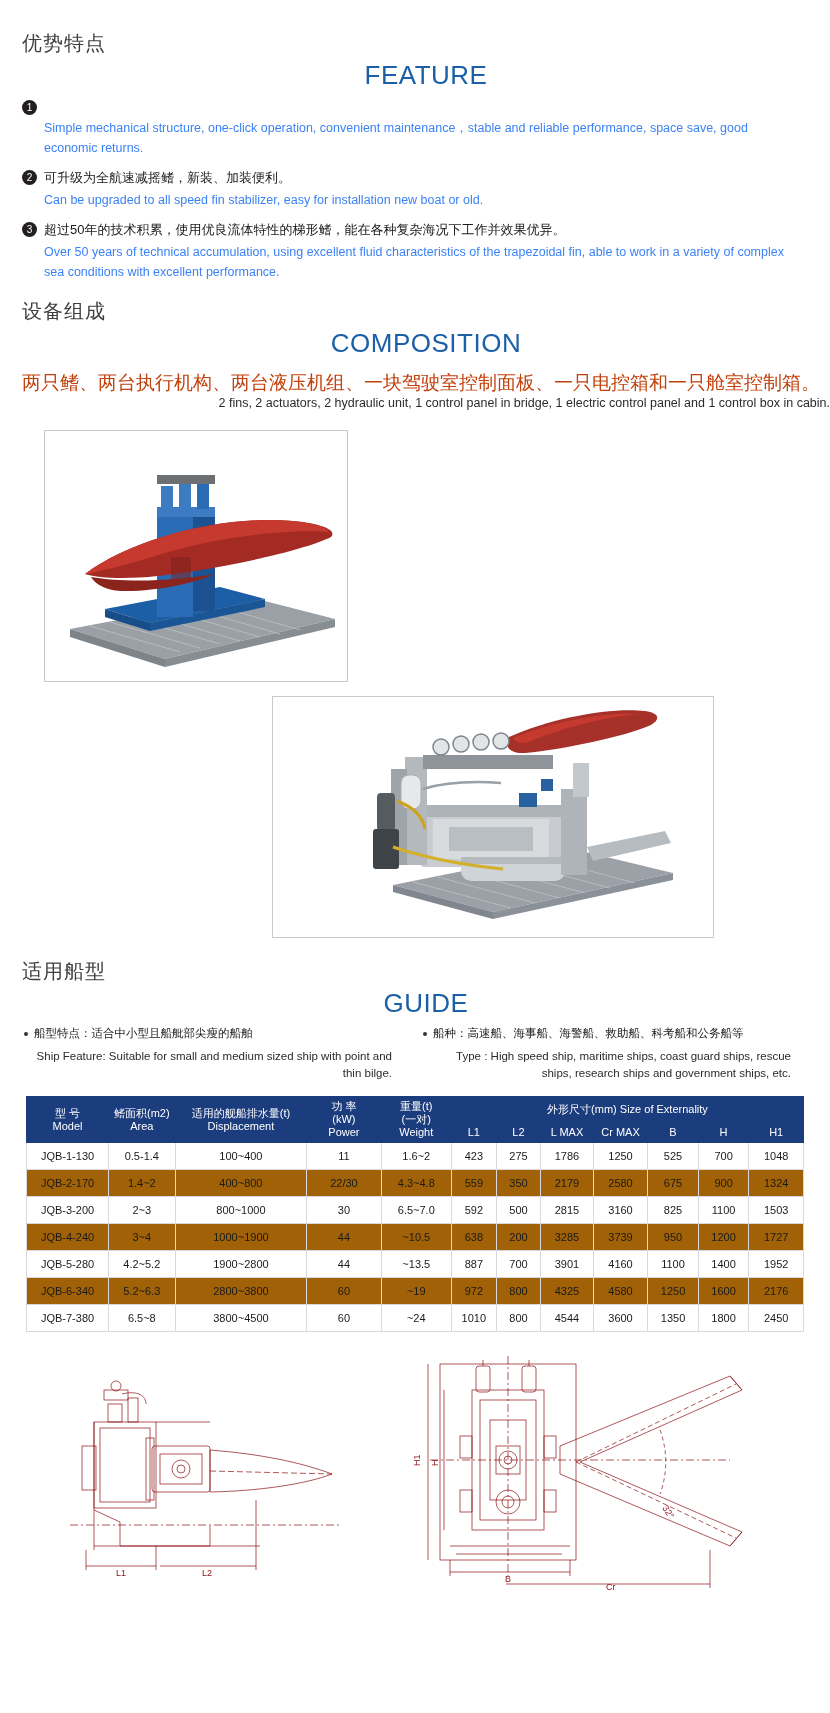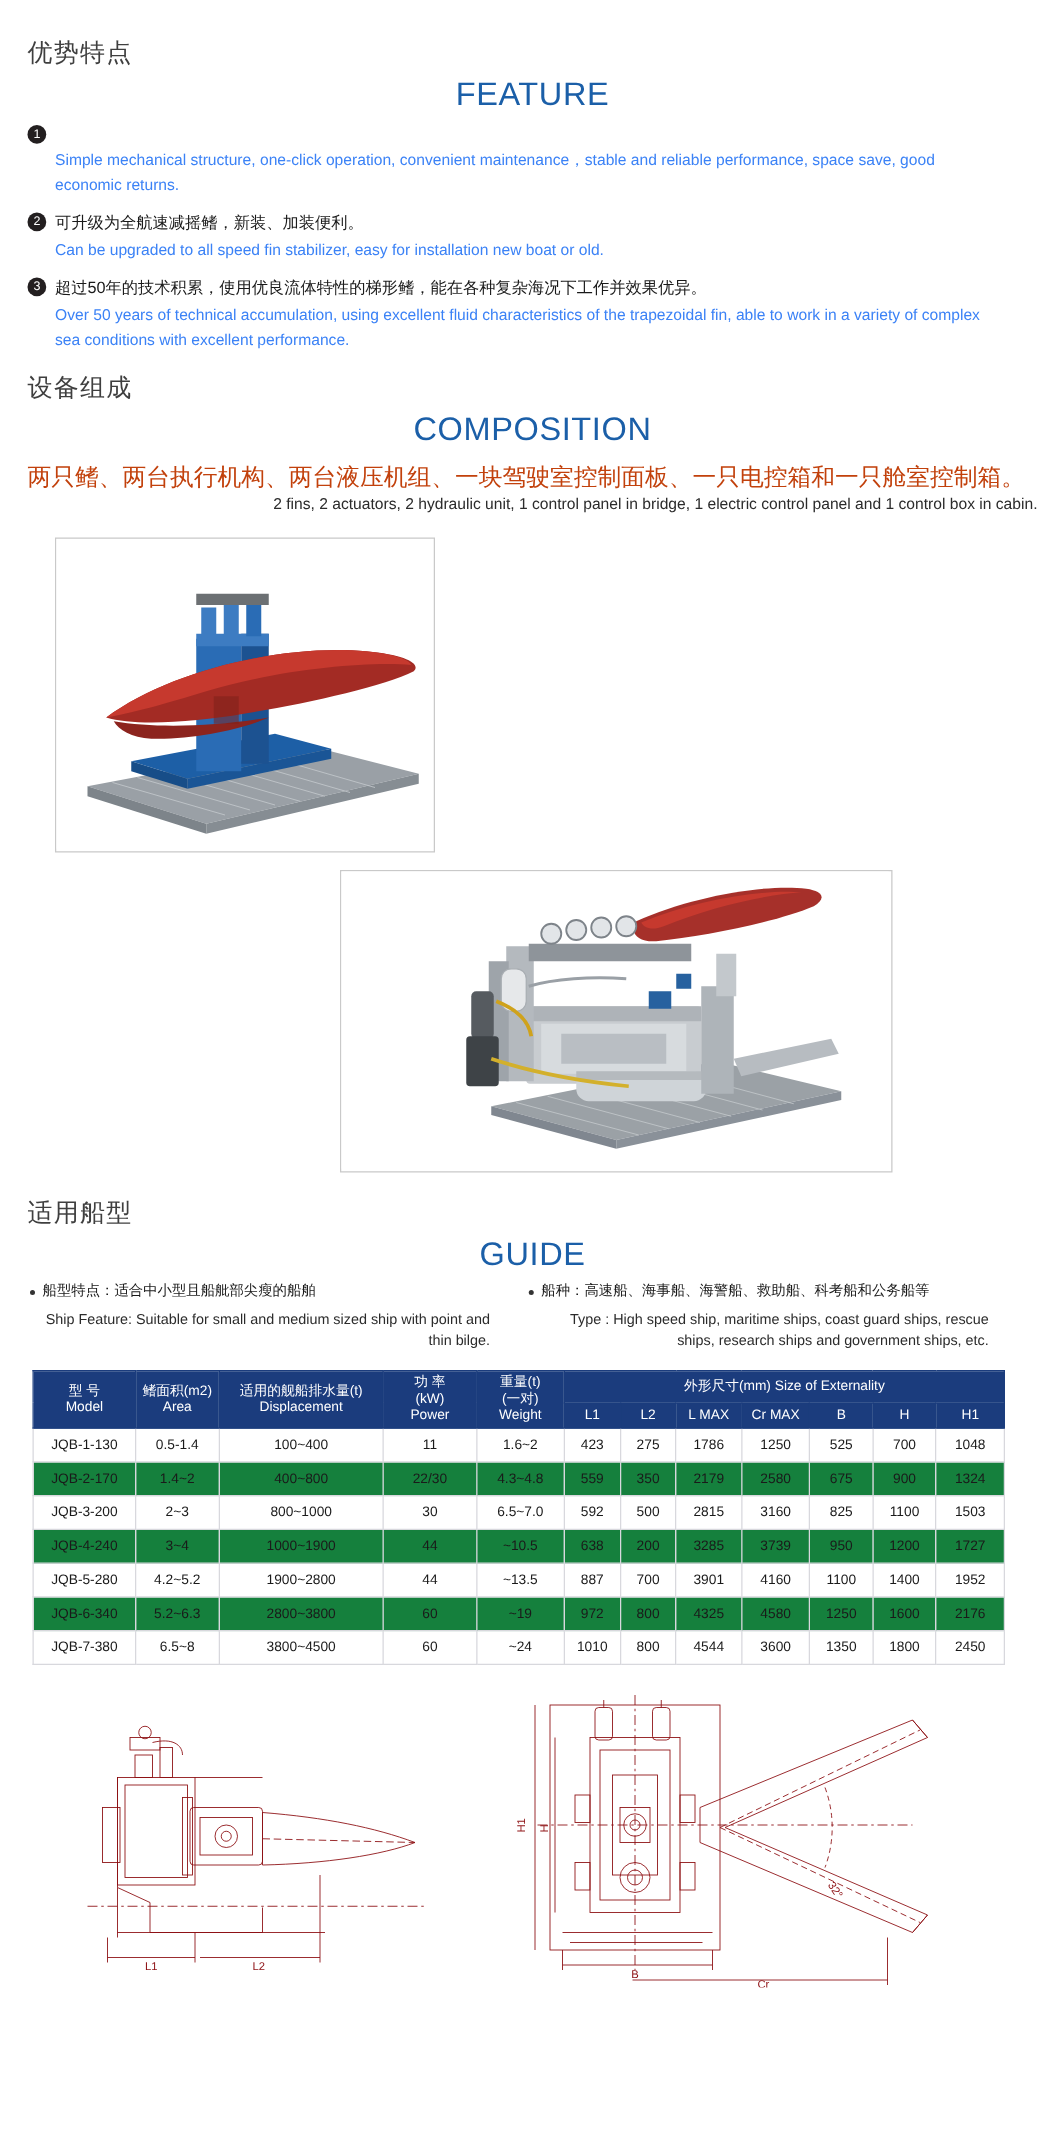--- a/index.html
+++ b/index.html
@@ -95,21 +95,21 @@
     text-align:center;
   }
   table.spec th.sub{padding:1px 2px;}
   table.spec td{
     border:1px solid #d8d8dd;
     padding:6px 2px;
     text-align:center;
     line-height:14px;
     background:#ffffff;
   }
-  table.spec tr.alt td{background:#15803d;}
+  table.spec tr.alt td{background:#a16207;}
   .th-two{display:block;line-height:13px;}
 
   .draw-area{
     margin:18px 0 0 0;
     width:830px;height:250px;
     position:relative;
   }
   .draw-left{position:absolute;left:60px;top:0;width:300px;height:230px;}
   .draw-right{position:absolute;left:410px;top:0;width:360px;height:240px;}
   .spacer{height:20px;}

